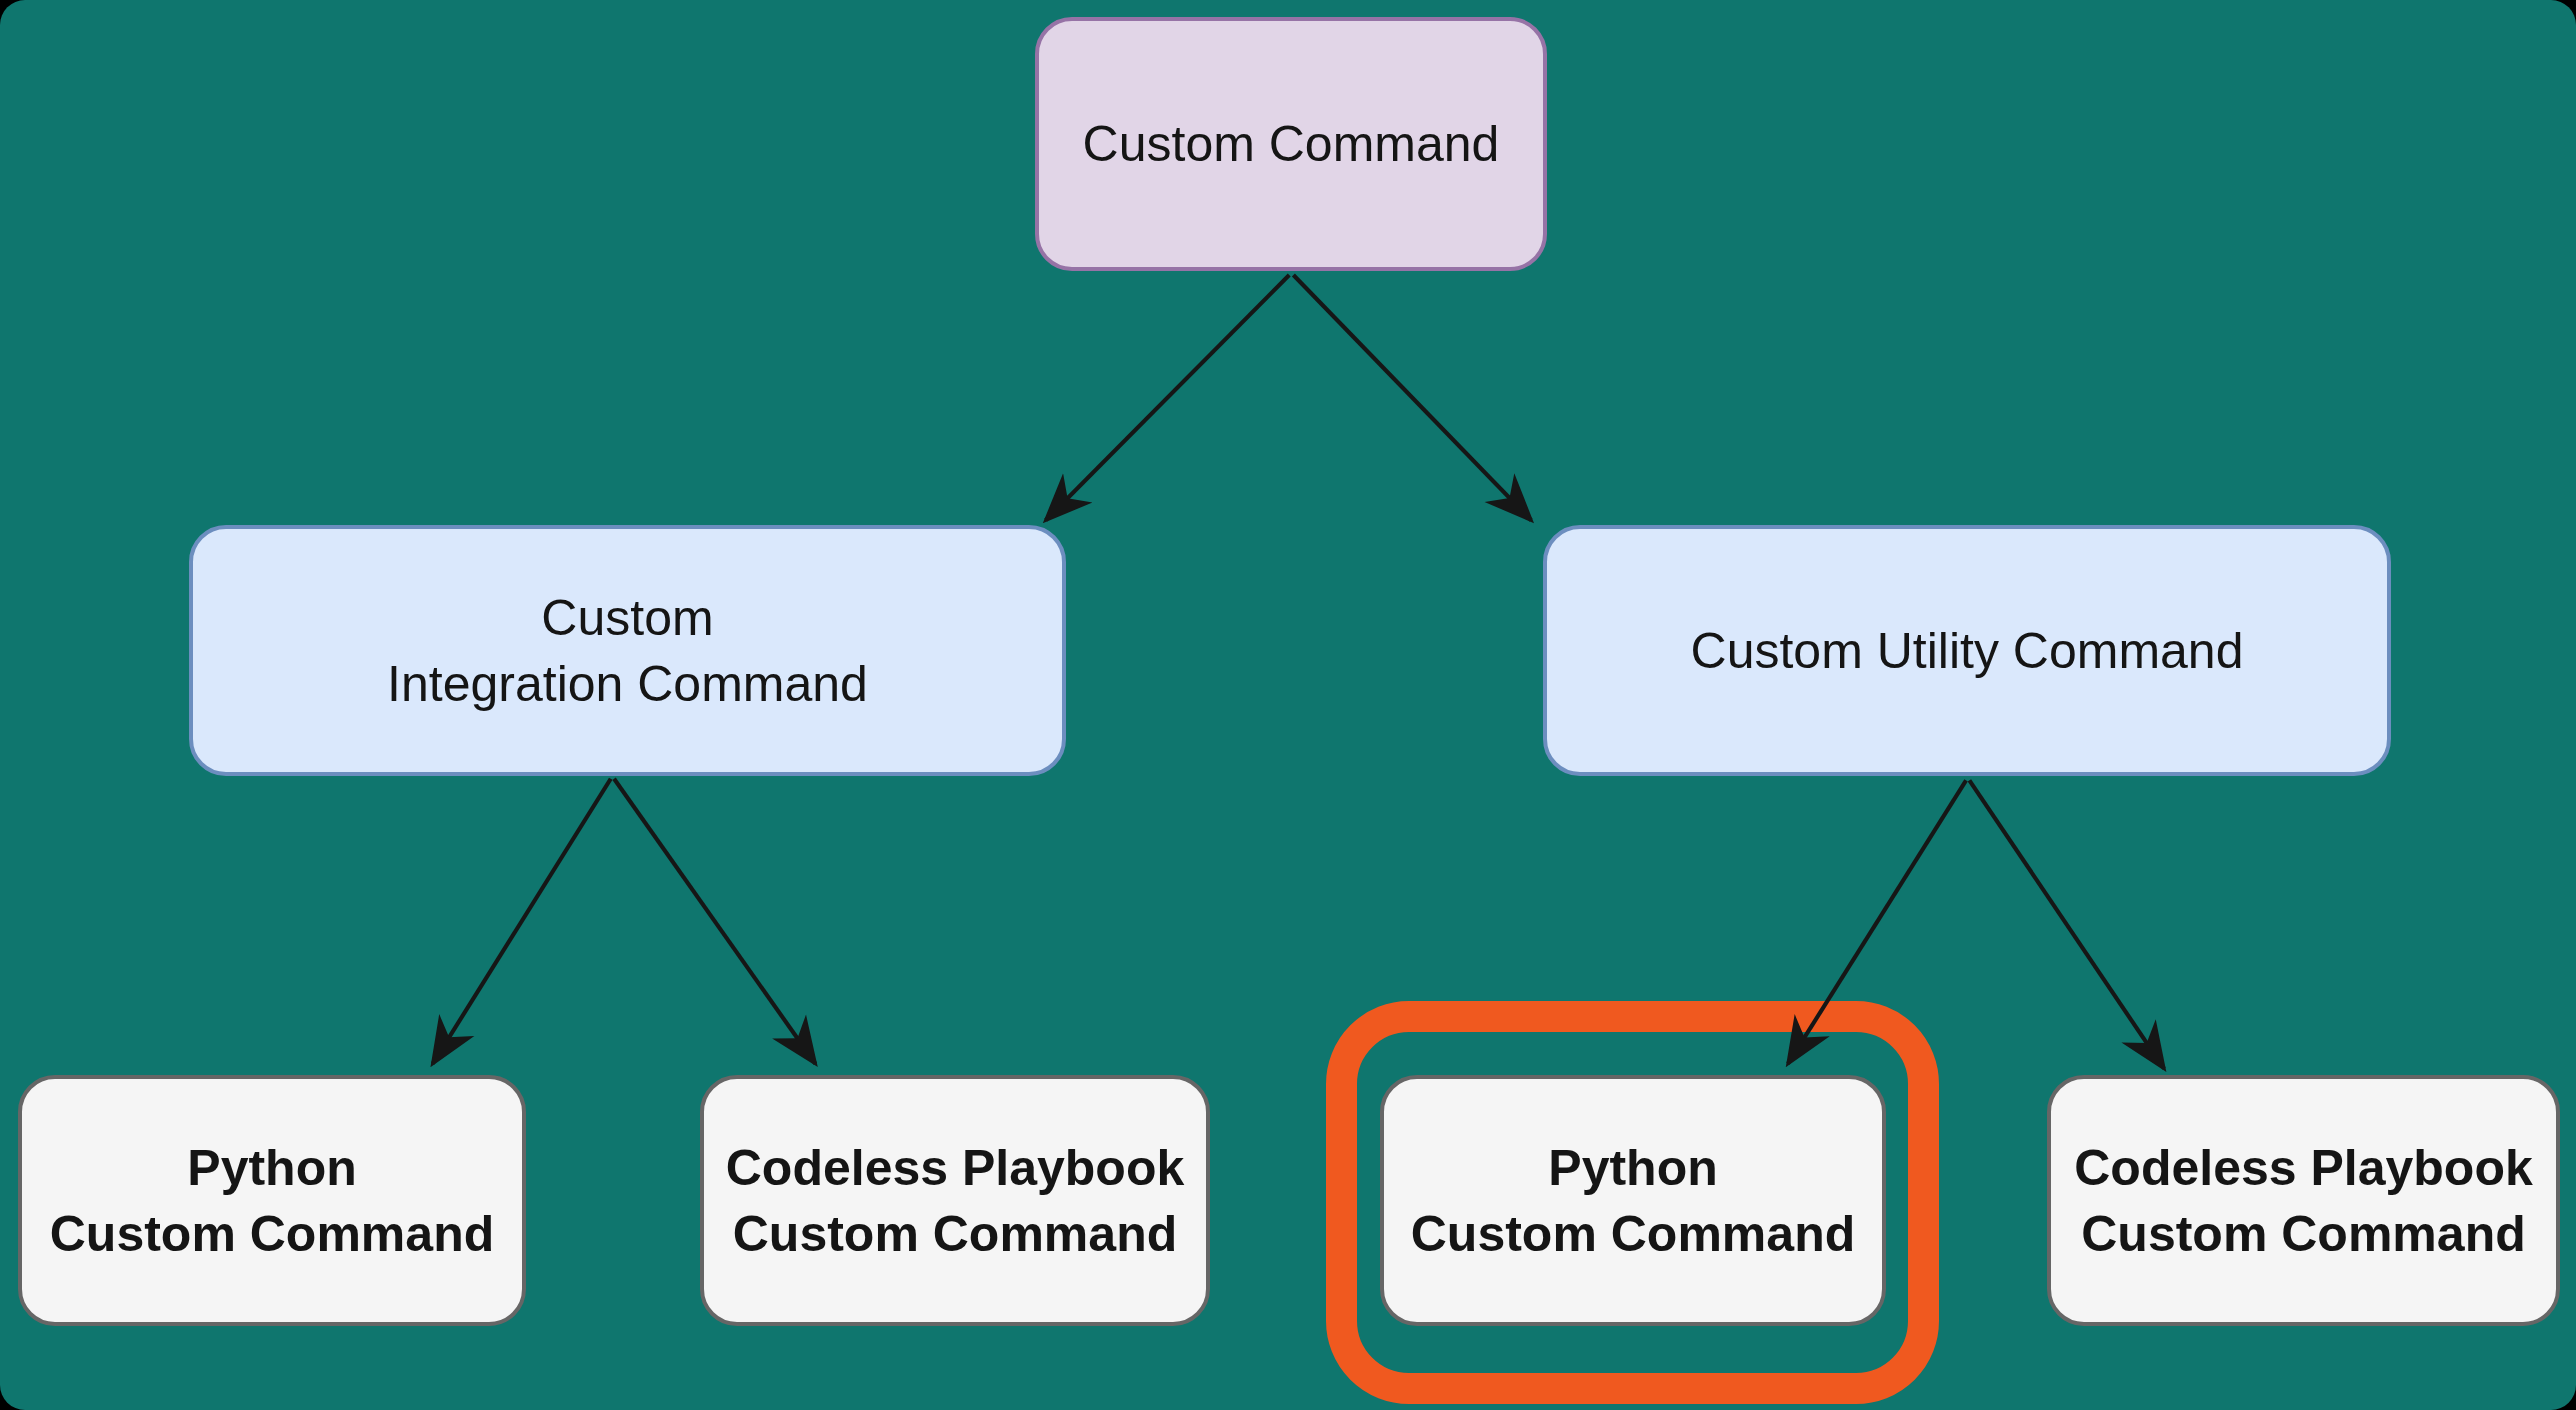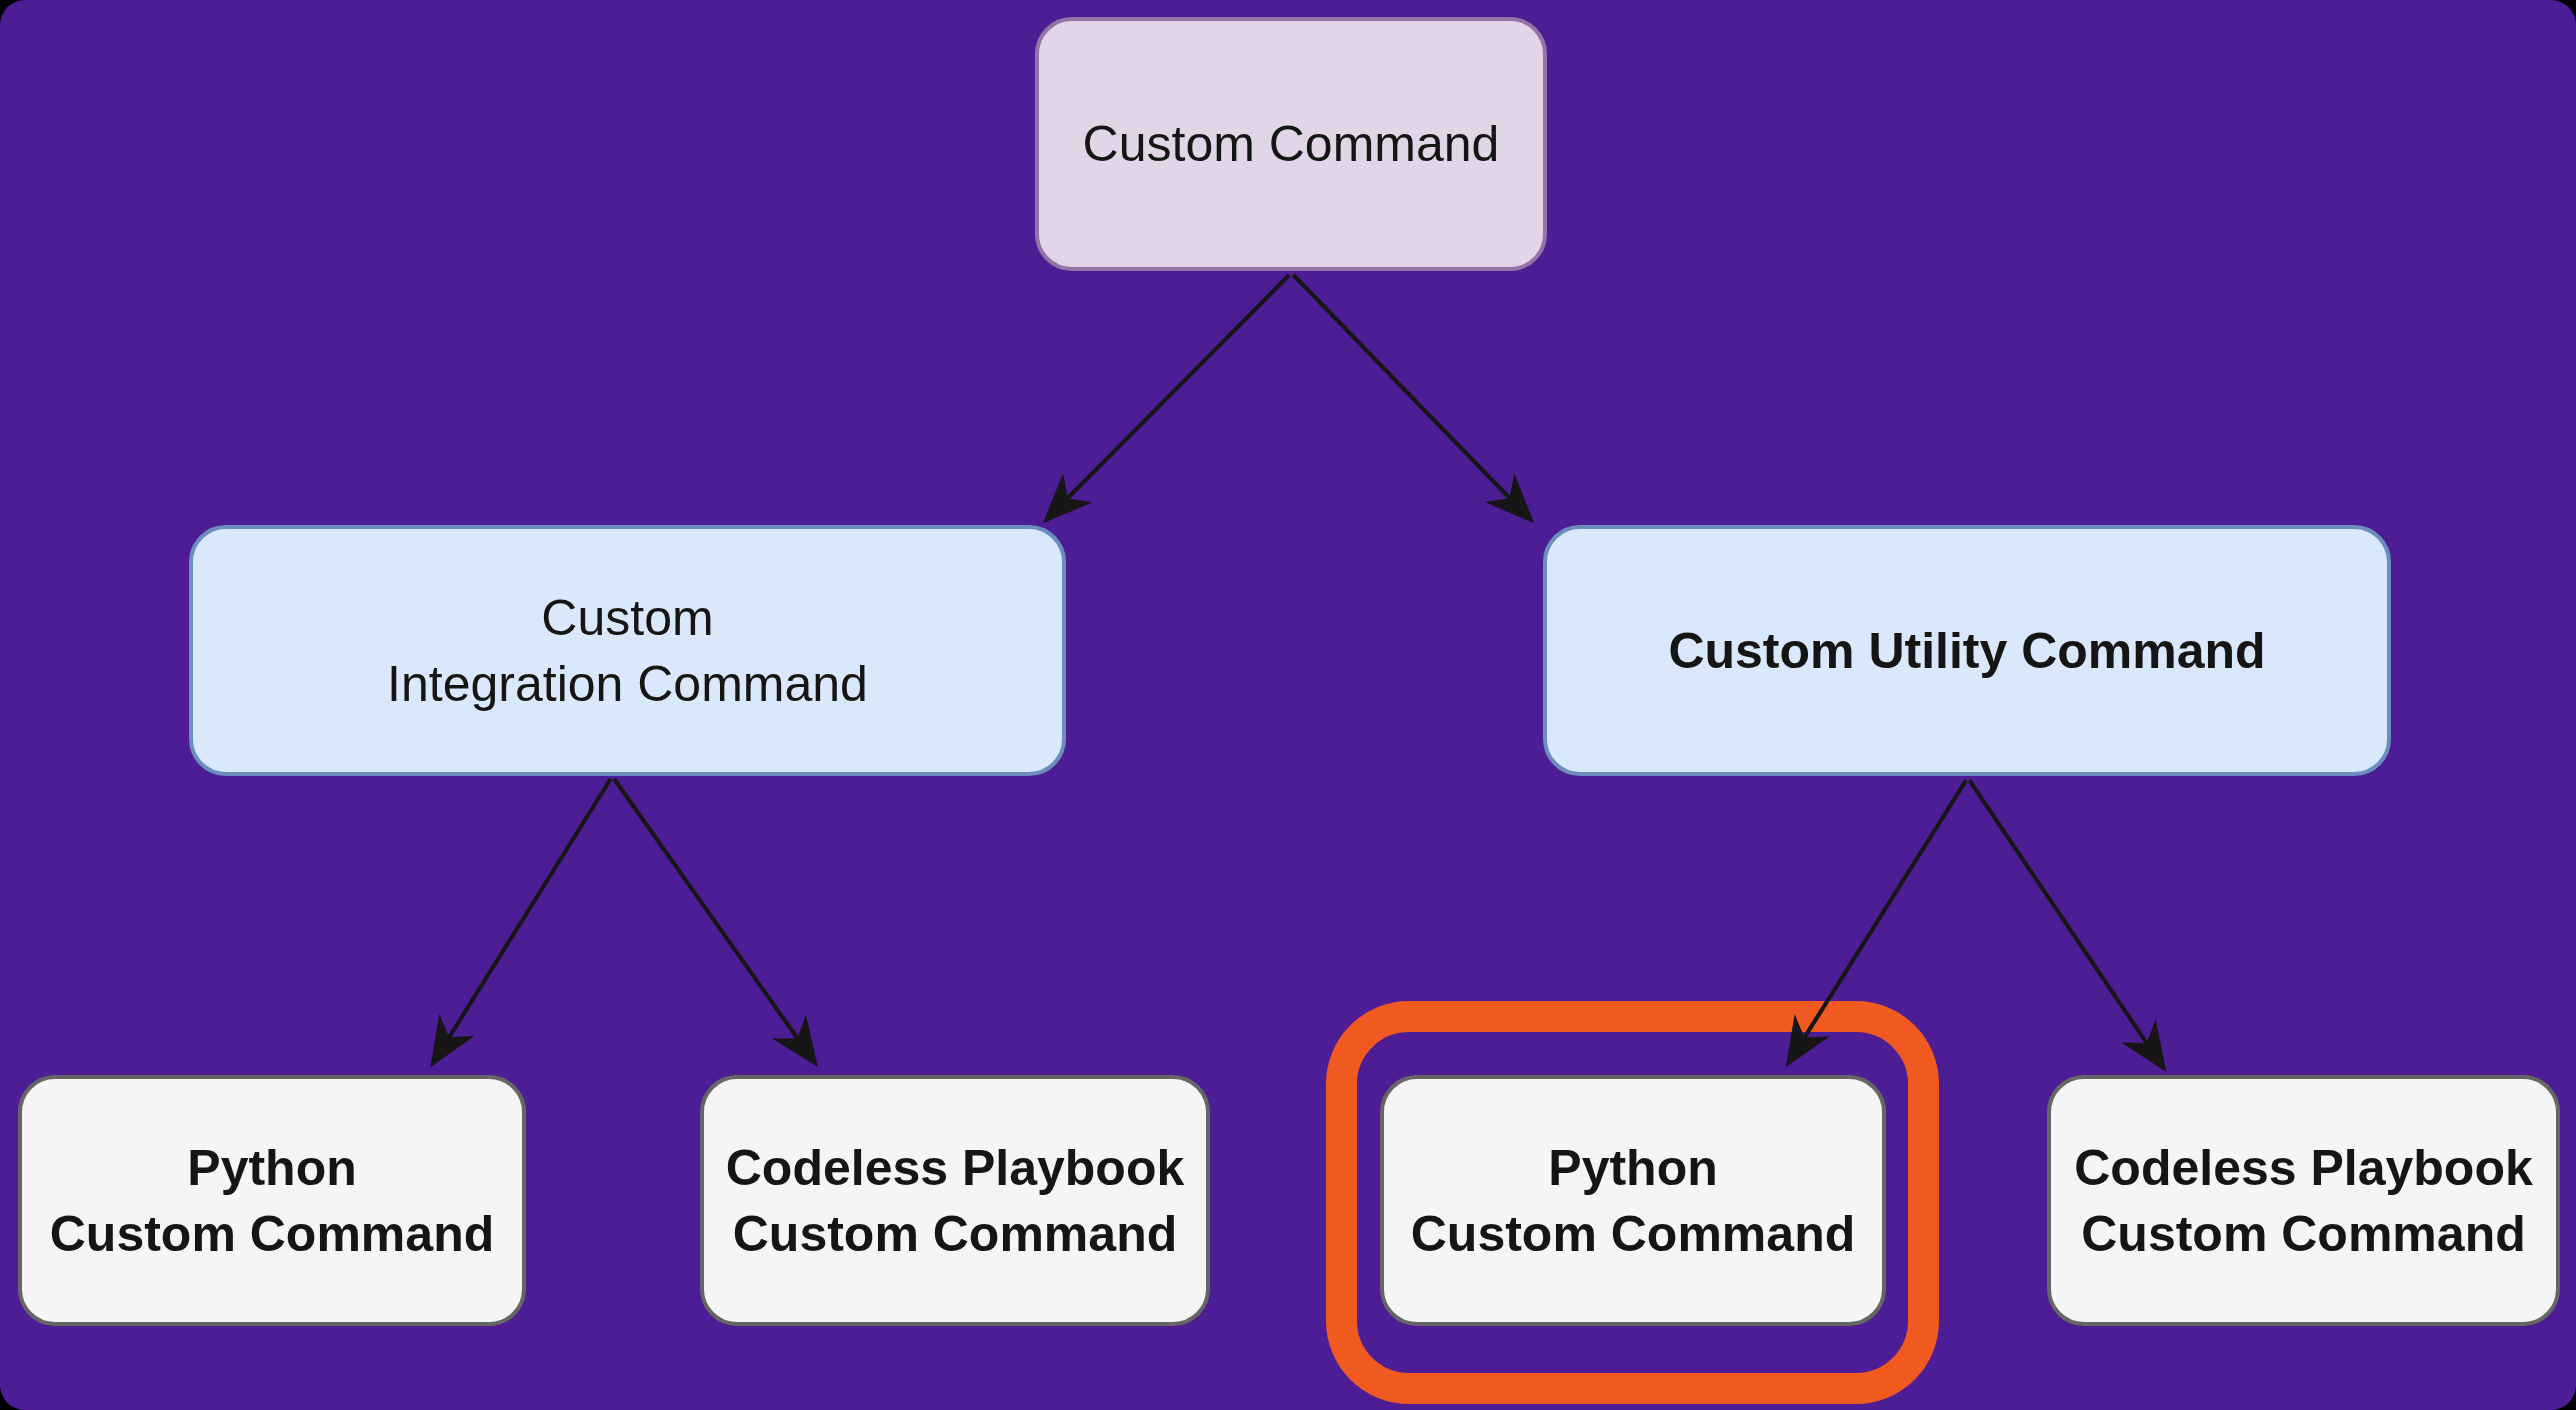--- a/index.html
+++ b/index.html
@@ -10,21 +10,21 @@
   }
   .frame {
     position: relative;
     width: 2576px;
     height: 1410px;
     background: #000000;
   }
   .canvas {
     position: absolute;
     inset: 0;
-    background: #4c1d95;
+    background: #0f766e;
     border-radius: 25px;
     overflow: hidden;
   }
   .node {
     position: absolute;
     box-sizing: border-box;
     display: flex;
     align-items: center;
     justify-content: center;
     text-align: center;
@@ -35,21 +35,21 @@
     color: #151515;
     white-space: pre-line;
     z-index: 2;
   }
   .node-purple { background: #E1D5E7; border-color: #9673A6; }
   .node-blue   { background: #DAE8FC; border-color: #6C8EBF; }
   .node-gray   { background: #F5F5F5; border-color: #666666; font-weight: bold; }
 
   #node-root        { left: 1035px; top: 16.6px;   width: 512px;  height: 254px; }
   #node-integration { left: 189px;  top: 525px;  width: 877px; height: 251px; }
-  #node-utility     { left: 1543px; top: 525px;  width: 848px; height: 251px; font-weight: bold; }
+  #node-utility     { left: 1543px; top: 525px;  width: 848px; height: 251px; }
   #node-leaf1       { left: 18px;   top: 1075px; width: 508px;  height: 251px; }
   #node-leaf2       { left: 700px;  top: 1075px; width: 510px;  height: 251px; }
   #node-leaf3       { left: 1380px; top: 1075px; width: 506px;  height: 251px; }
   #node-leaf4       { left: 2047px; top: 1075px; width: 513px;  height: 251px; }
 
   .highlight-ring {
     position: absolute;
     left: 1326px;
     top: 1001px;
     width: 613px;

